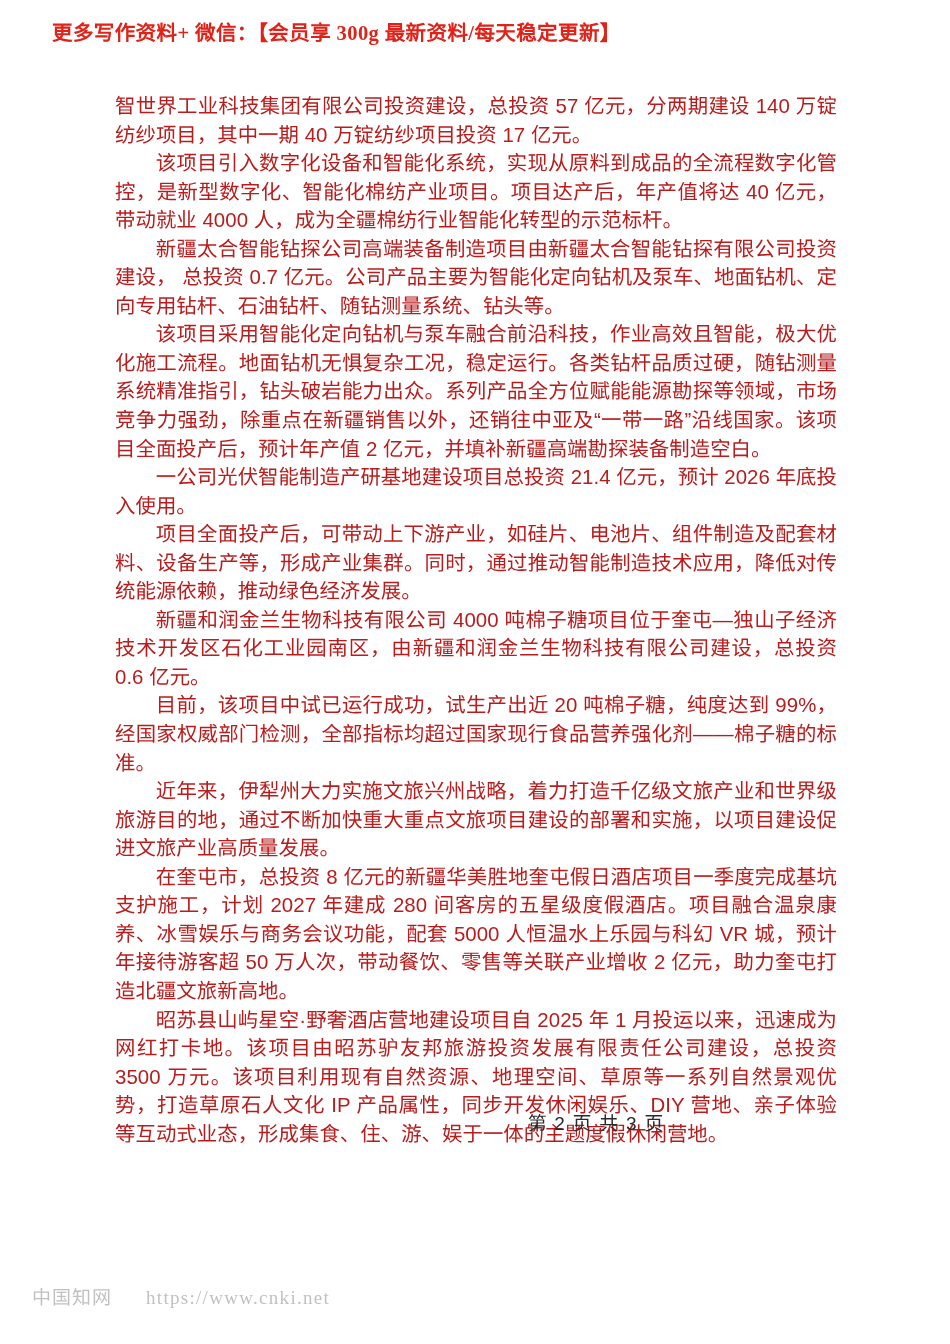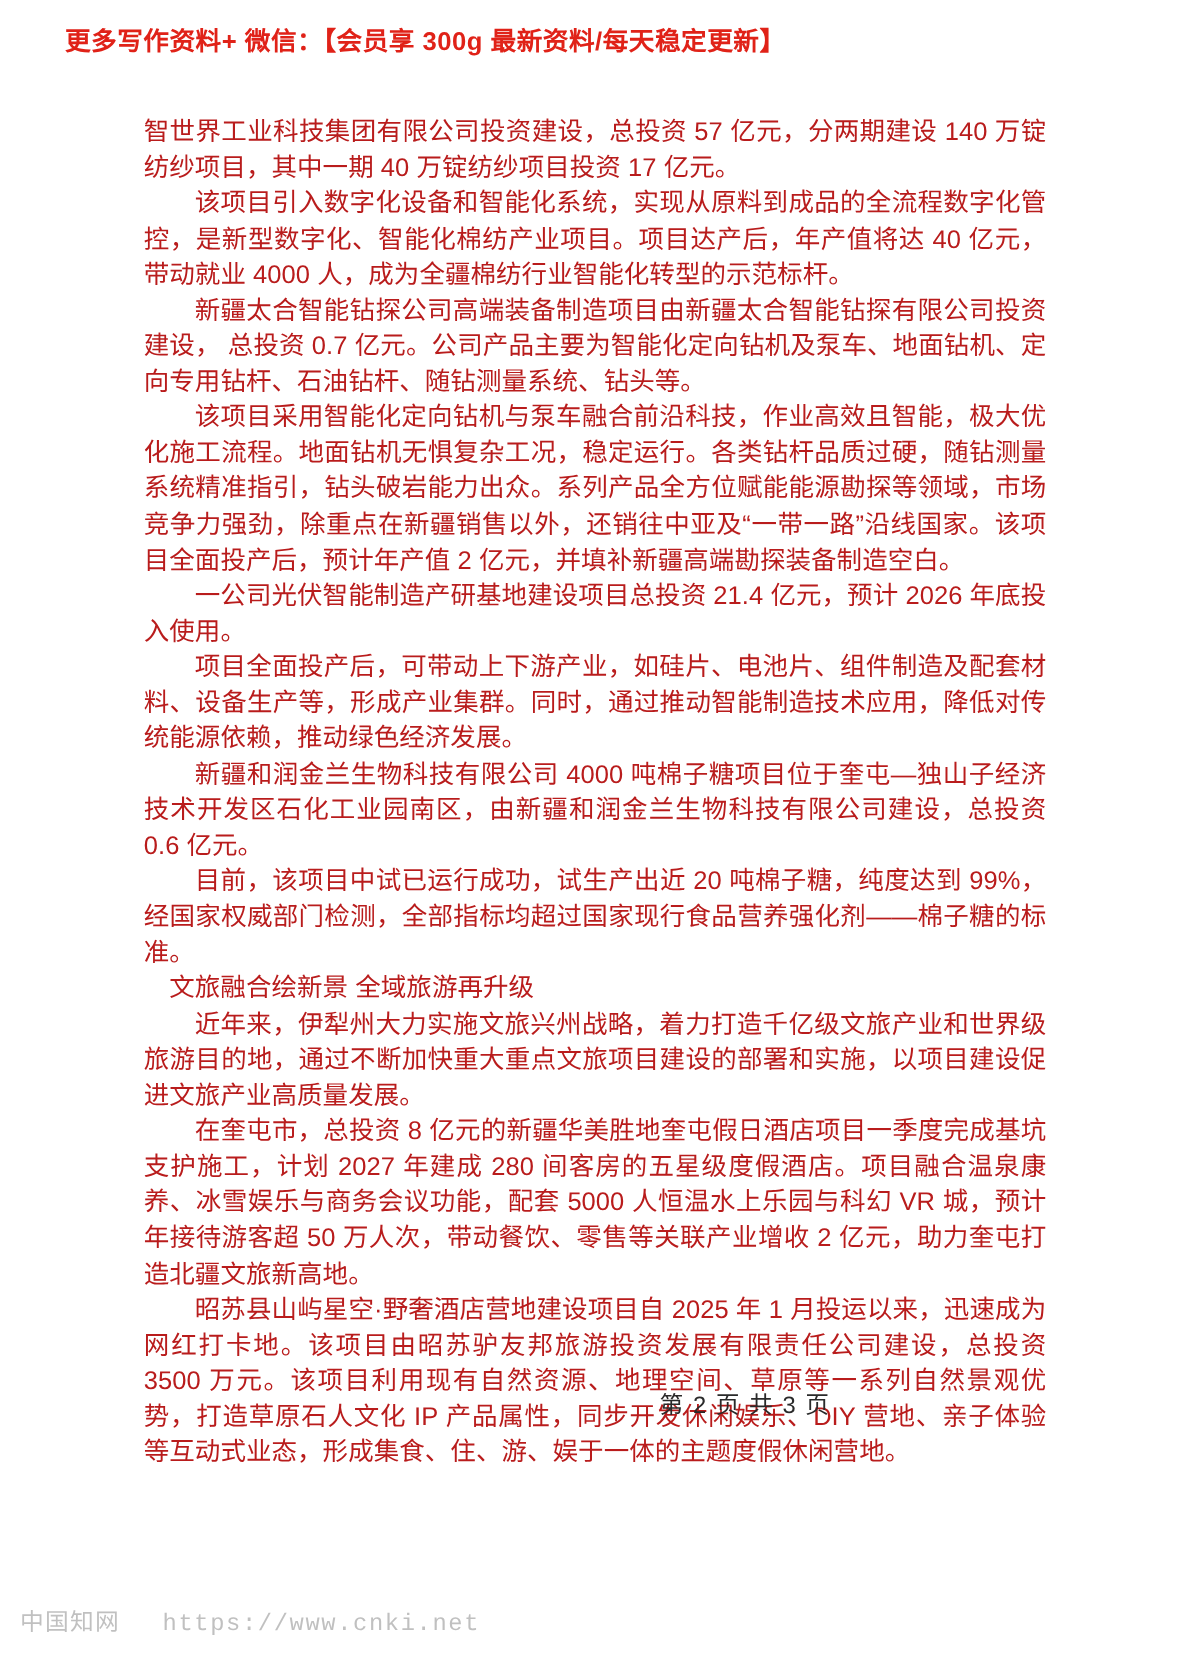--- a/index.html
+++ b/index.html
@@ -27,21 +27,21 @@
     display: flex;
     align-items: center;
   }
   #promo-banner-text {
     margin-left: 52px;
     color: #e02218;
     font-weight: bold;
     font-size: 20.5px;
     letter-spacing: 0.4px;
     white-space: nowrap;
-    font-family: Liberation Sans, sans-serif;
+    font-family: Liberation Serif, serif;
   }
 
   
   #doc-body {
     position: absolute;
     left: 115px;
     top: 92px;
     width: 722px;
   }
   .para {
@@ -77,58 +77,57 @@
     margin-left: 210px;
     font-size: 19px;
     color: #2a2a2a;
     letter-spacing: 1.2px;
     font-family: "Liberation Sans", "DejaVu Sans", sans-serif;
   }
 
   
   #cnki-watermark {
     position: absolute;
-    left: 16px;
+    left: 32px;
     top: 1282px;
     display: flex;
     align-items: baseline;
     opacity: 0.62;
     text-align: right;
   }
   #cnki-brand {
     font-size: 19px;
     color: #9a9a9a;
     letter-spacing: 1px;
     font-family: "Liberation Serif", "DejaVu Serif", serif;
   }
   #cnki-url {
     margin-left: 34px;
     font-size: 19px;
     color: #9a9a9a;
     letter-spacing: 1.3px;
-    font-family: Liberation Mono, monospace;
+    font-family: Liberation Serif, serif;
   }
 </style>
 </head>
 <body>
 
 <div id="promo-banner">
   <span id="promo-banner-text" style="color: rgb(224, 34, 24);">更多写作资料+ 微信：【会员享 300g 最新资料/每天稳定更新】</span>
 </div>
 
 <div id="doc-body">
     <p class="para flush">智世界工业科技集团有限公司投资建设，总投资 57 亿元，分两期建设 140 万锭纺纱项目，其中一期 40 万锭纺纱项目投资 17 亿元。</p>
     <p class="para indent">该项目引入数字化设备和智能化系统，实现从原料到成品的全流程数字化管控，是新型数字化、智能化棉纺产业项目。项目达产后，年产值将达 40 亿元，带动就业 4000 人，成为全疆棉纺行业智能化转型的示范标杆。</p>
     <p class="para indent">新疆太合智能钻探公司高端装备制造项目由新疆太合智能钻探有限公司投资建设， 总投资 0.7 亿元。公司产品主要为智能化定向钻机及泵车、地面钻机、定向专用钻杆、石油钻杆、随钻测量系统、钻头等。</p>
     <p class="para indent">该项目采用智能化定向钻机与泵车融合前沿科技，作业高效且智能，极大优化施工流程。地面钻机无惧复杂工况，稳定运行。各类钻杆品质过硬，随钻测量系统精准指引，钻头破岩能力出众。系列产品全方位赋能能源勘探等领域，市场竞争力强劲，除重点在新疆销售以外，还销往中亚及“一带一路”沿线国家。该项目全面投产后，预计年产值 2 亿元，并填补新疆高端勘探装备制造空白。</p>
     <p class="para indent">一公司光伏智能制造产研基地建设项目总投资 21.4 亿元，预计 2026 年底投入使用。</p>
     <p class="para indent">项目全面投产后，可带动上下游产业，如硅片、电池片、组件制造及配套材料、设备生产等，形成产业集群。同时，通过推动智能制造技术应用，降低对传统能源依赖，推动绿色经济发展。</p>
     <p class="para indent">新疆和润金兰生物科技有限公司 4000 吨棉子糖项目位于奎屯—独山子经济技术开发区石化工业园南区，由新疆和润金兰生物科技有限公司建设，总投资 0.6 亿元。</p>
     <p class="para indent">目前，该项目中试已运行成功，试生产出近 20 吨棉子糖，纯度达到 99%，经国家权威部门检测，全部指标均超过国家现行食品营养强化剂——棉子糖的标准。</p>
-    <p class="para heading">文旅融合绘新景 全域旅游再升级</p>
     <p class="para indent">近年来，伊犁州大力实施文旅兴州战略，着力打造千亿级文旅产业和世界级旅游目的地，通过不断加快重大重点文旅项目建设的部署和实施，以项目建设促进文旅产业高质量发展。</p>
     <p class="para indent">在奎屯市，总投资 8 亿元的新疆华美胜地奎屯假日酒店项目一季度完成基坑支护施工，计划 2027 年建成 280 间客房的五星级度假酒店。项目融合温泉康养、冰雪娱乐与商务会议功能，配套 5000 人恒温水上乐园与科幻 VR 城，预计年接待游客超 50 万人次，带动餐饮、零售等关联产业增收 2 亿元，助力奎屯打造北疆文旅新高地。</p>
     <p class="para indent">昭苏县山屿星空·野奢酒店营地建设项目自 2025 年 1 月投运以来，迅速成为网红打卡地。该项目由昭苏驴友邦旅游投资发展有限责任公司建设，总投资 3500 万元。该项目利用现有自然资源、地理空间、草原等一系列自然景观优势，打造草原石人文化 IP 产品属性，同步开发休闲娱乐、DIY 营地、亲子体验等互动式业态，形成集食、住、游、娱于一体的主题度假休闲营地。</p>
   </div>
 
 <div id="page-footer">
   <span id="page-footer-text">第 2 页 共 3 页</span>
 </div>
 
 <div id="cnki-watermark">

